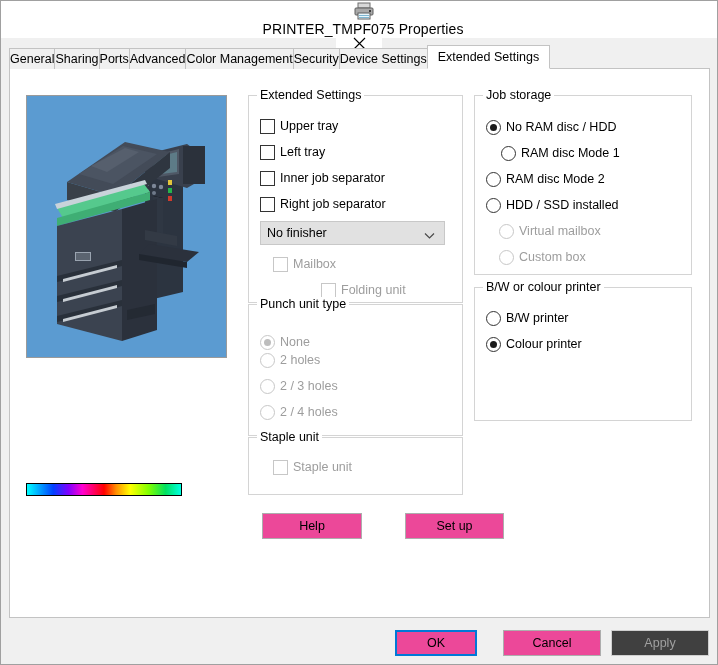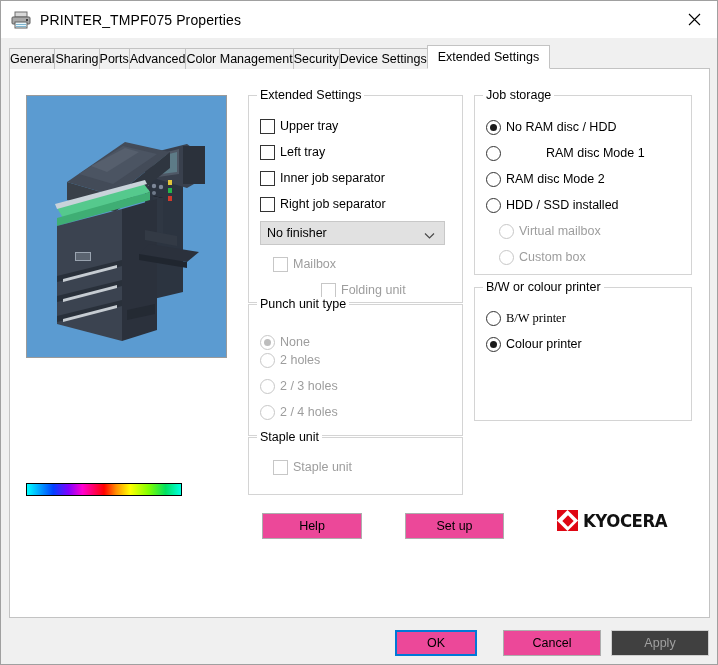--- a/index.html
+++ b/index.html
@@ -28,20 +28,21 @@
 
   
   .titlebar {
     position: absolute;
     left: 0; top: 0;
     width: 716px;
     height: 37px;
     background: #ffffff;
     display: flex;
     align-items: center;
+    flex-direction: column;
   }
   .title-icon {
     margin-left: 9px;
     width: 22px;
     height: 20px;
     position: relative;
     flex: none;
   }
   .title-text {
     margin-left: 8px;
@@ -450,21 +451,21 @@
       </div>
     </div>
 
     <div class="group" style="left:464px; top:26px; width:218px; height:180px;">
       <div class="glabel">Job storage</div>
 
       <div class="row" style="left:11px; top:22px;">
         <span class="radio checked"></span>
         <span class="lbl">No RAM disc / HDD</span>
       </div>
-      <div class="row" style="left:11px; top:48px;gap:40px;">
+      <div class="row" style="left:26px; top:48px;">
         <span class="radio"></span>
         <span class="lbl">RAM disc Mode 1</span>
       </div>
       <div class="row" style="left:11px; top:74px;">
         <span class="radio"></span>
         <span class="lbl">RAM disc Mode 2</span>
       </div>
       <div class="row" style="left:11px; top:100px;">
         <span class="radio"></span>
         <span class="lbl">HDD / SSD installed</span>
@@ -475,37 +476,33 @@
       </div>
       <div class="row disabled" style="left:24px; top:152px;">
         <span class="radio"></span>
         <span class="lbl">Custom box</span>
       </div>
     </div>
 
     <div class="group" style="left:464px; top:218px; width:218px; height:134px;">
       <div class="glabel">B/W or colour printer</div>
 
-      <div class="row" style="left:11px; top:21px;font-family:Liberation Serif, serif;">
+      <div class="row" style="left:11px; top:21px;">
         <span class="radio"></span>
         <span class="lbl">B/W printer</span>
       </div>
       <div class="row" style="left:11px; top:47px;">
         <span class="radio checked"></span>
         <span class="lbl">Colour printer</span>
       </div>
     </div>
 
     <div class="btn" style="left:252px; top:444px; width:100px; height:26px;">Help</div>
     <div class="btn" style="left:395px; top:444px; width:99px; height:26px;">Set up</div>
 
-    <div class="kyocera">
-      <span class="ky-mark"></span>
-      <span class="ky-text">KYOCERA</span>
-    </div>
 
   </div>
 
   <div class="footer"></div>
   <div class="btn default" style="left:394px; top:629px; width:82px; height:26px;">OK</div>
   <div class="btn" style="left:502px; top:629px; width:98px; height:26px;">Cancel</div>
   <div class="btn disabled" style="left:610px; top:629px; width:98px; height:26px;">Apply</div>
 
 </div>
 

